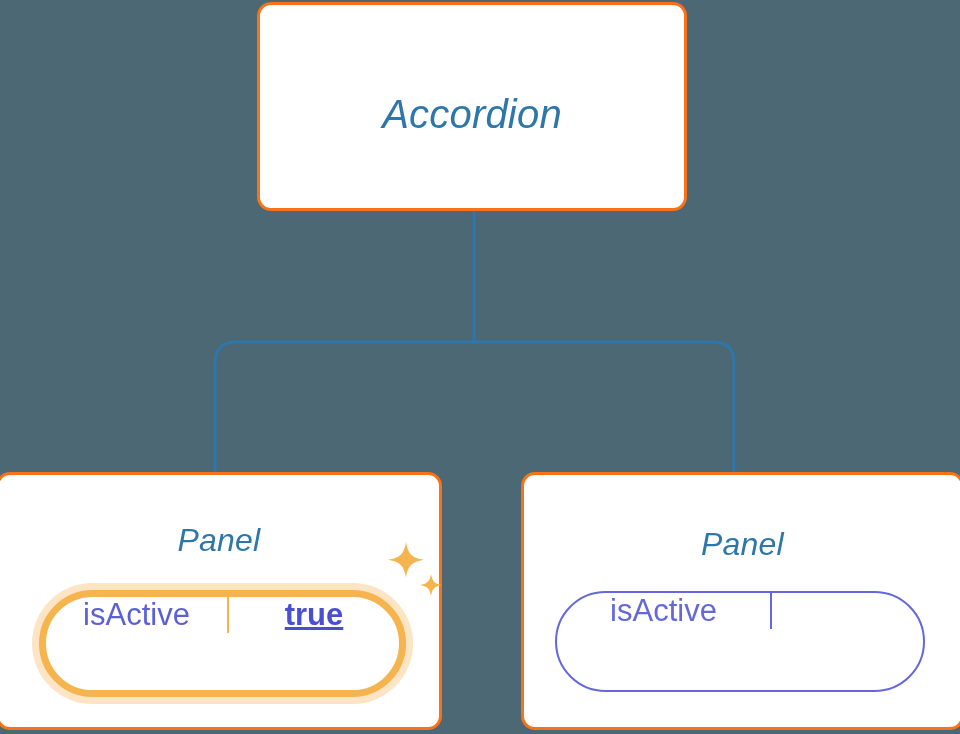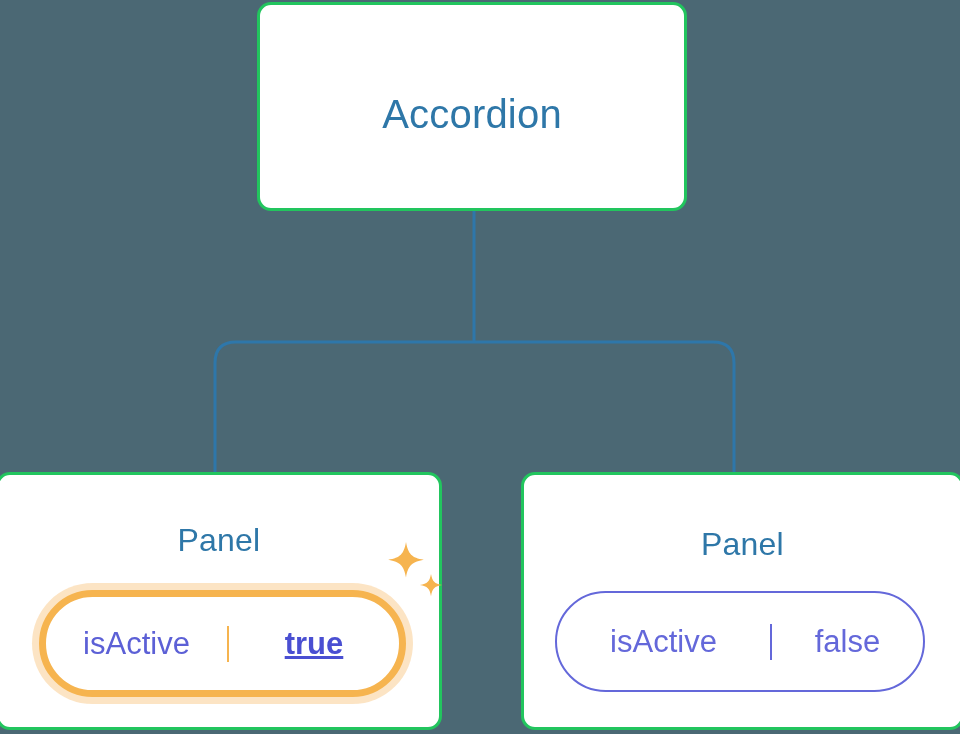--- a/index.html
+++ b/index.html
@@ -28,23 +28,24 @@
     top: 0;
     width: 960px;
     height: 734px;
     pointer-events: none;
   }
 
   
   .node-card {
     position: absolute;
     background: #FFFFFF;
-    border: 3px solid #22c55e;
+    border: 3px solid #f97316;
     border-radius: 14px;
     box-sizing: border-box;
+    font-style: italic;
   }
 
   #accordion-card {
     left: 257px;
     top: 2px;
     width: 430px;
     height: 209px;
   }
 
   #panel-card-left {
@@ -86,21 +87,21 @@
   #panel-right-title {
     top: 48px;
     font-size: 32px;
     line-height: 42px;
   }
 
   
   .prop-pill {
     position: absolute;
     display: flex;
-    align-items: center;
+    align-items: flex-start;
     background: #FFFFFF;
     box-sizing: border-box;
     overflow: hidden;
   }
 
   .prop-key, .prop-val {
     display: flex;
     align-items: center;
     justify-content: center;
     box-sizing: border-box;
@@ -197,16 +198,15 @@
     <path d="M 20 2 C 22.2 14.2 25.6 17.6 37.8 19.8 C 25.6 22.0 22.2 25.4 20 37.6 C 17.8 25.4 14.4 22.0 2.2 19.8 C 14.4 17.6 17.8 14.2 20 2 Z" fill="#F6B44F"></path>
     <path d="M 45 34 C 46.4 41.6 48.5 43.7 56.1 45.1 C 48.5 46.5 46.4 48.6 45 56.2 C 43.6 48.6 41.5 46.5 33.9 45.1 C 41.5 43.7 43.6 41.6 45 34 Z" fill="#F6B44F"></path>
   </svg>
 
   <div class="node-card" id="panel-card-right">
     <div class="node-title" id="panel-right-title">Panel</div>
   </div>
 
   <div class="prop-pill" id="prop-pill-right">
     <div class="prop-key">isActive</div>
-    <div class="prop-val">false</div>
   </div>
 
 </div>
 
 </body></html>

